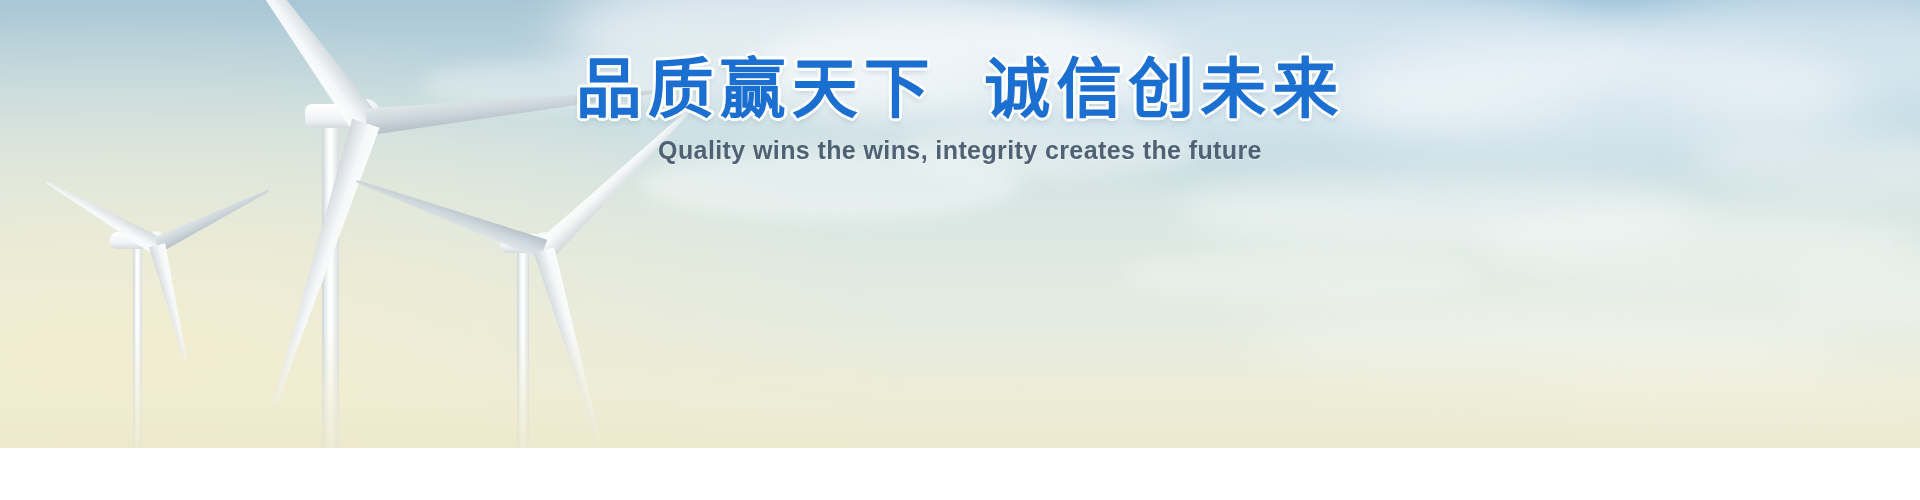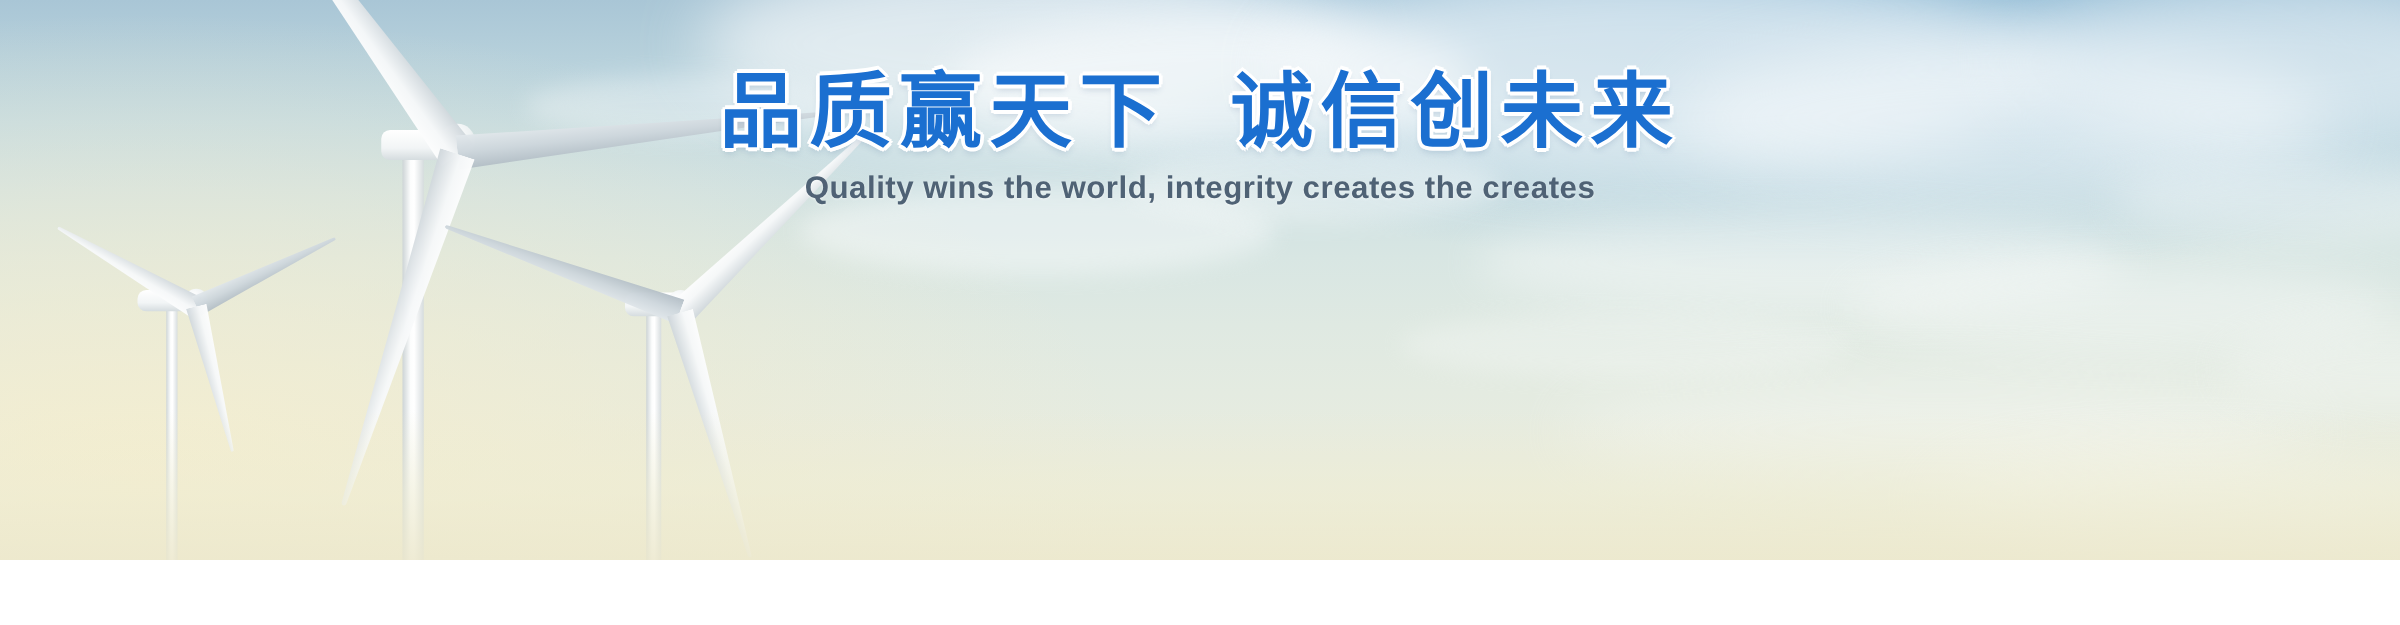--- a/index.html
+++ b/index.html
@@ -241,16 +241,16 @@
       <div class="blade dark" style="left:544px; top:236px; width:200px; height:27px; transform:rotate(-160deg);"></div>
       <div class="blade" style="left:544px; top:236px; width:204px; height:28px; transform:rotate(74deg);"></div>
     </div>
 
   </div>
 
   <div class="horizon"></div>
 
   <div class="copy">
     <div class="headline">品质赢天下  诚信创未来</div>
-    <div class="subline">Quality wins the world, integrity creates the creates</div>
+    <div class="subline">Quality wins the wins, integrity creates the future</div>
   </div>
 
 </div>
 
 </body></html>

